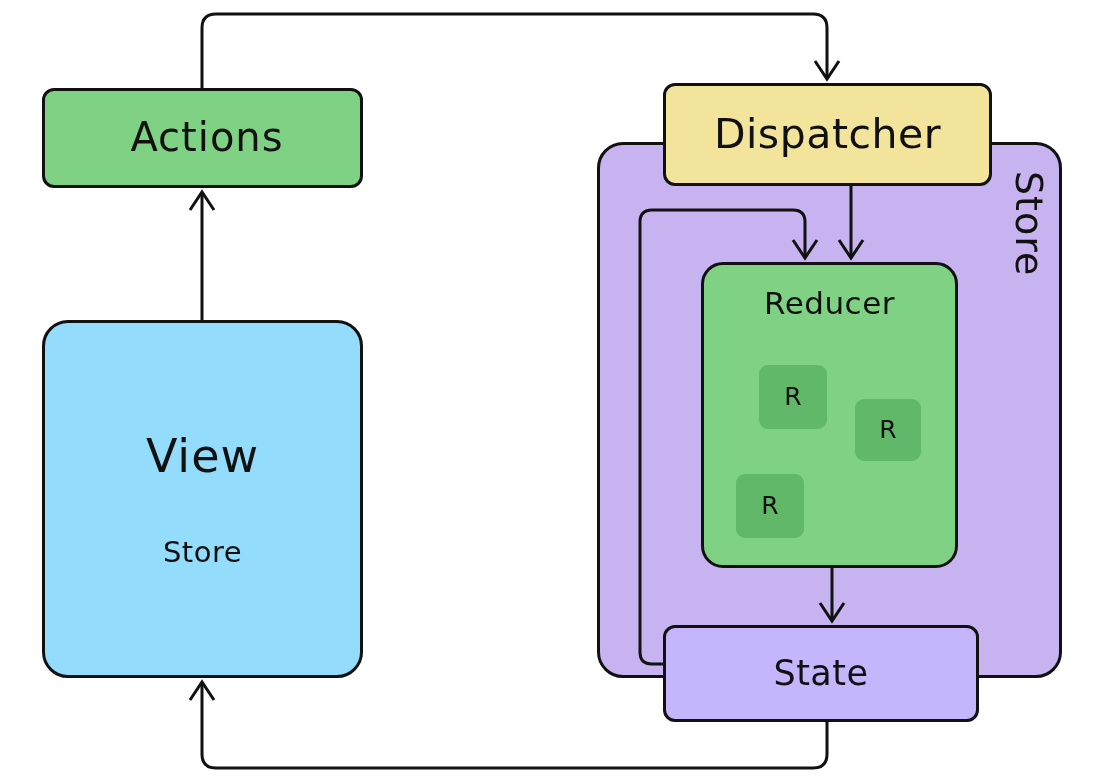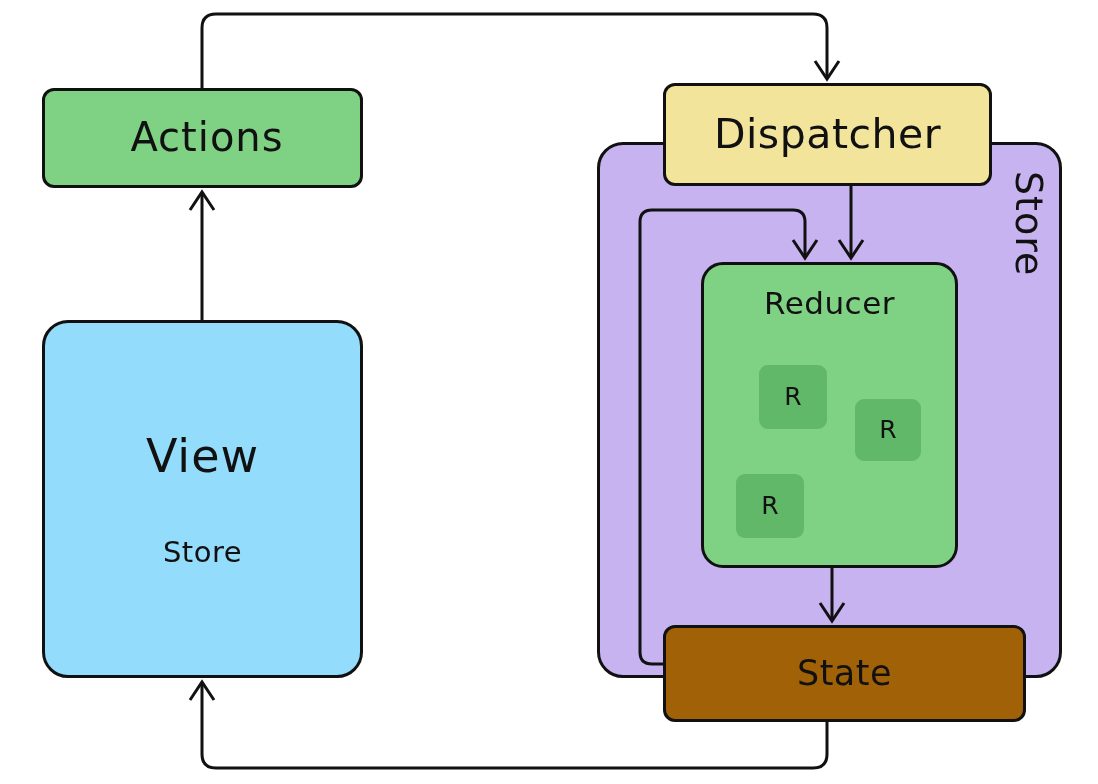--- a/index.html
+++ b/index.html
@@ -122,22 +122,22 @@
     font-size: 25px;
     color: #111111;
   }
   #rbox-1 { left: 55px; top: 100px; width: 68px; height: 64px; }
   #rbox-2 { left: 151px; top: 134px; width: 66px; height: 62px; }
   #rbox-3 { left: 32px; top: 209px; width: 68px; height: 64px; }
 
   
   #node-state {
     left: 663px; top: 625px;
-    width: 363px; height: 97px;
-    background: #a16207;
+    width: 316px; height: 97px;
+    background: #c4b5fd;
     border-radius: 12px;
     font-size: 35px;
     letter-spacing: 0.5px;
     z-index: 5;
   }
 
   
   #connectors {
     position: absolute;
     left: 0; top: 0;

